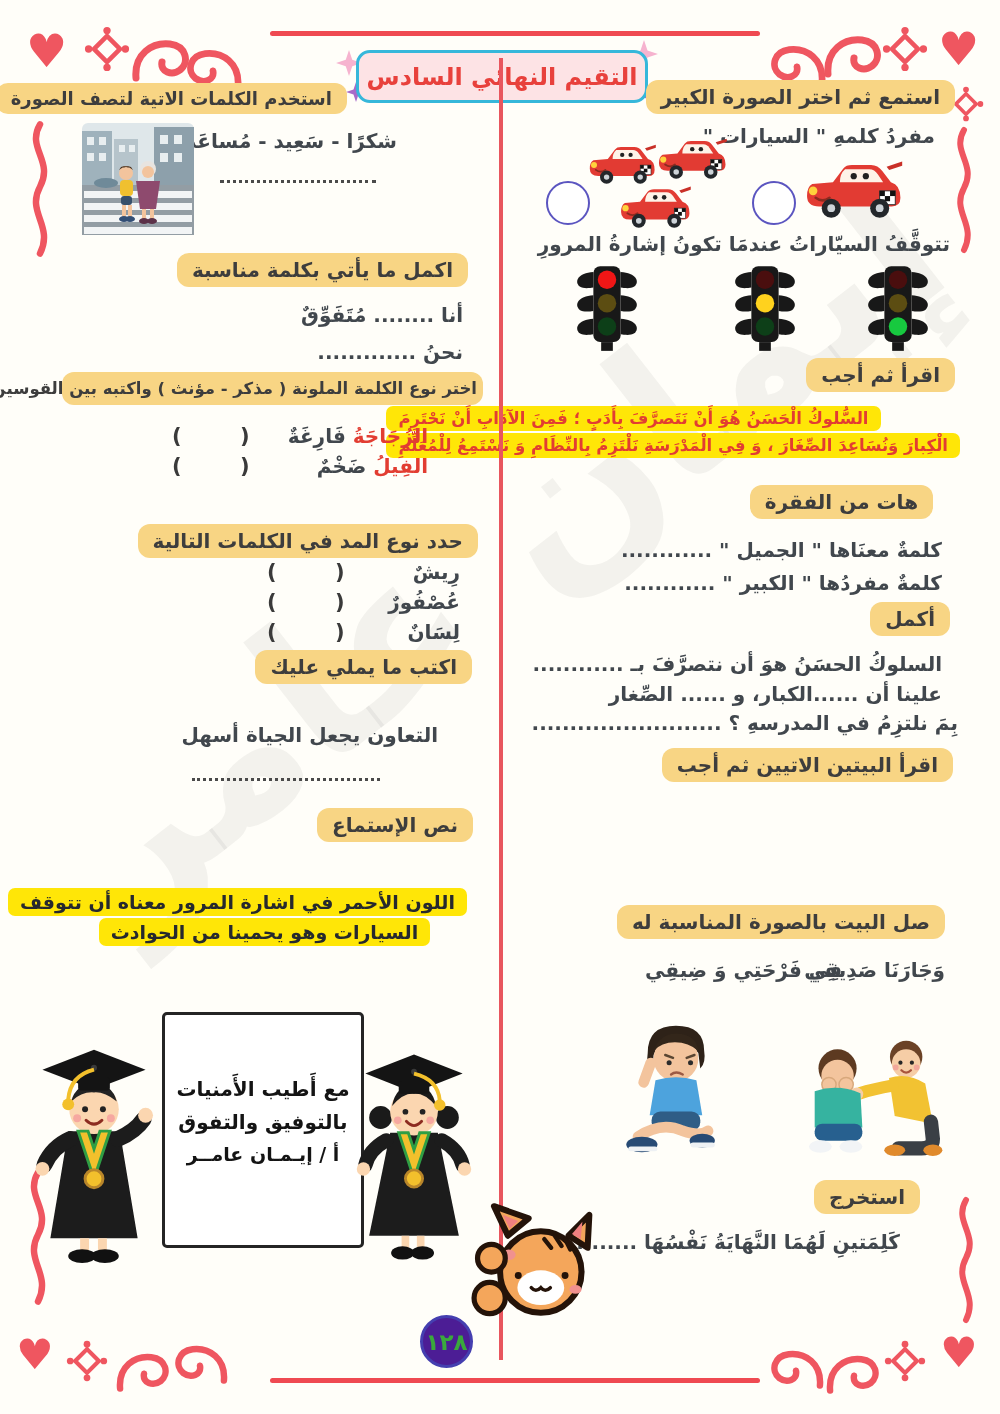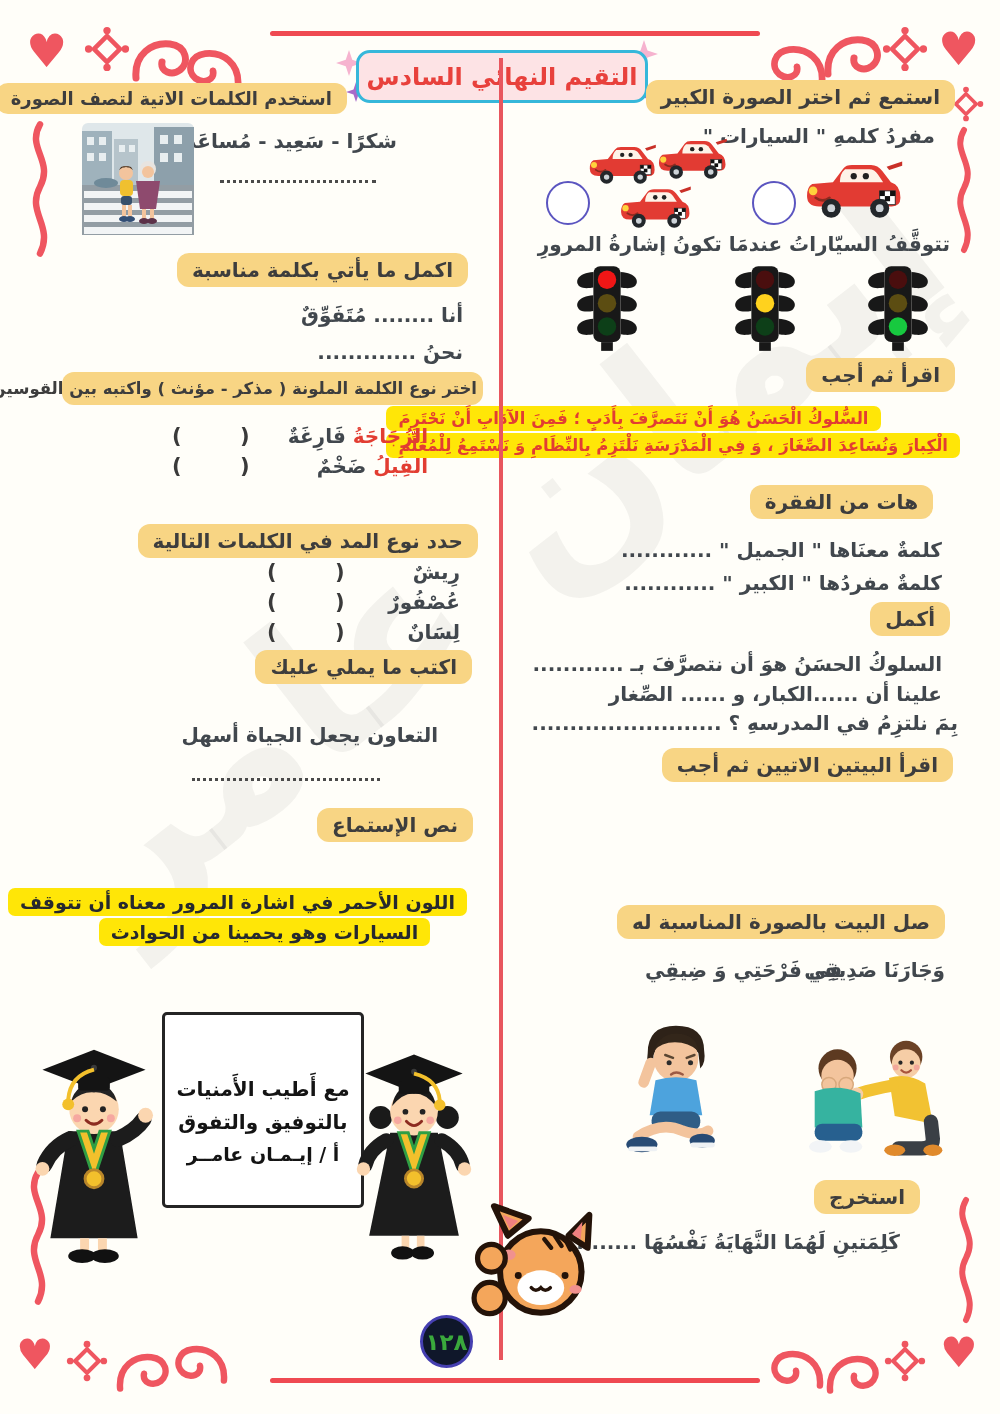--- a/index.html
+++ b/index.html
@@ -32,28 +32,28 @@
   }
   .hline { position:absolute; height:5px; background:#ef4a52; border-radius:3px; }
   .vdivider { position:absolute; left:499px; top:58px; width:3.5px; height:1302px; background:#e8565e; z-index:1; }
   .heart { position:absolute; color:#ef5660; font-weight:bold; line-height:1; }
   .watermark {
     position:absolute; left:-120px; top:430px; width:1240px; text-align:center;
     transform:rotate(-38deg); font-size:200px; font-weight:bold;
     color:rgba(70,70,70,0.065); white-space:nowrap; pointer-events:none; z-index:0;
   }
   .sign-board {
-    position:absolute; left:162px; top:1012px; width:202px; height:196px;
+    position:absolute; left:162px; top:1012px; width:202px; height:236px;
     background:#fff; border:3.5px solid #242424; border-radius:5px;
     padding-top:58px; text-align:center; z-index:2;
   }
   .sign-board div { font-weight:bold; color:#141414; font-size:20px; line-height:1.65; }
   .pagenum {
     position:absolute; left:420px; top:1315px; width:53px; height:53px;
-    border:3.5px solid #453fb0; border-radius:50%; background:#0f172a;
+    border:3.5px solid #453fb0; border-radius:50%; background:#4c1d95;
     display:flex; align-items:center; justify-content:center;
     color:#3aa93c; font-size:23px; font-weight:bold; z-index:2;
   }
   svg { display:block; }
   .z2 { z-index:2; }
 </style>
 </head>
 <body>
 
 <div class="page">

